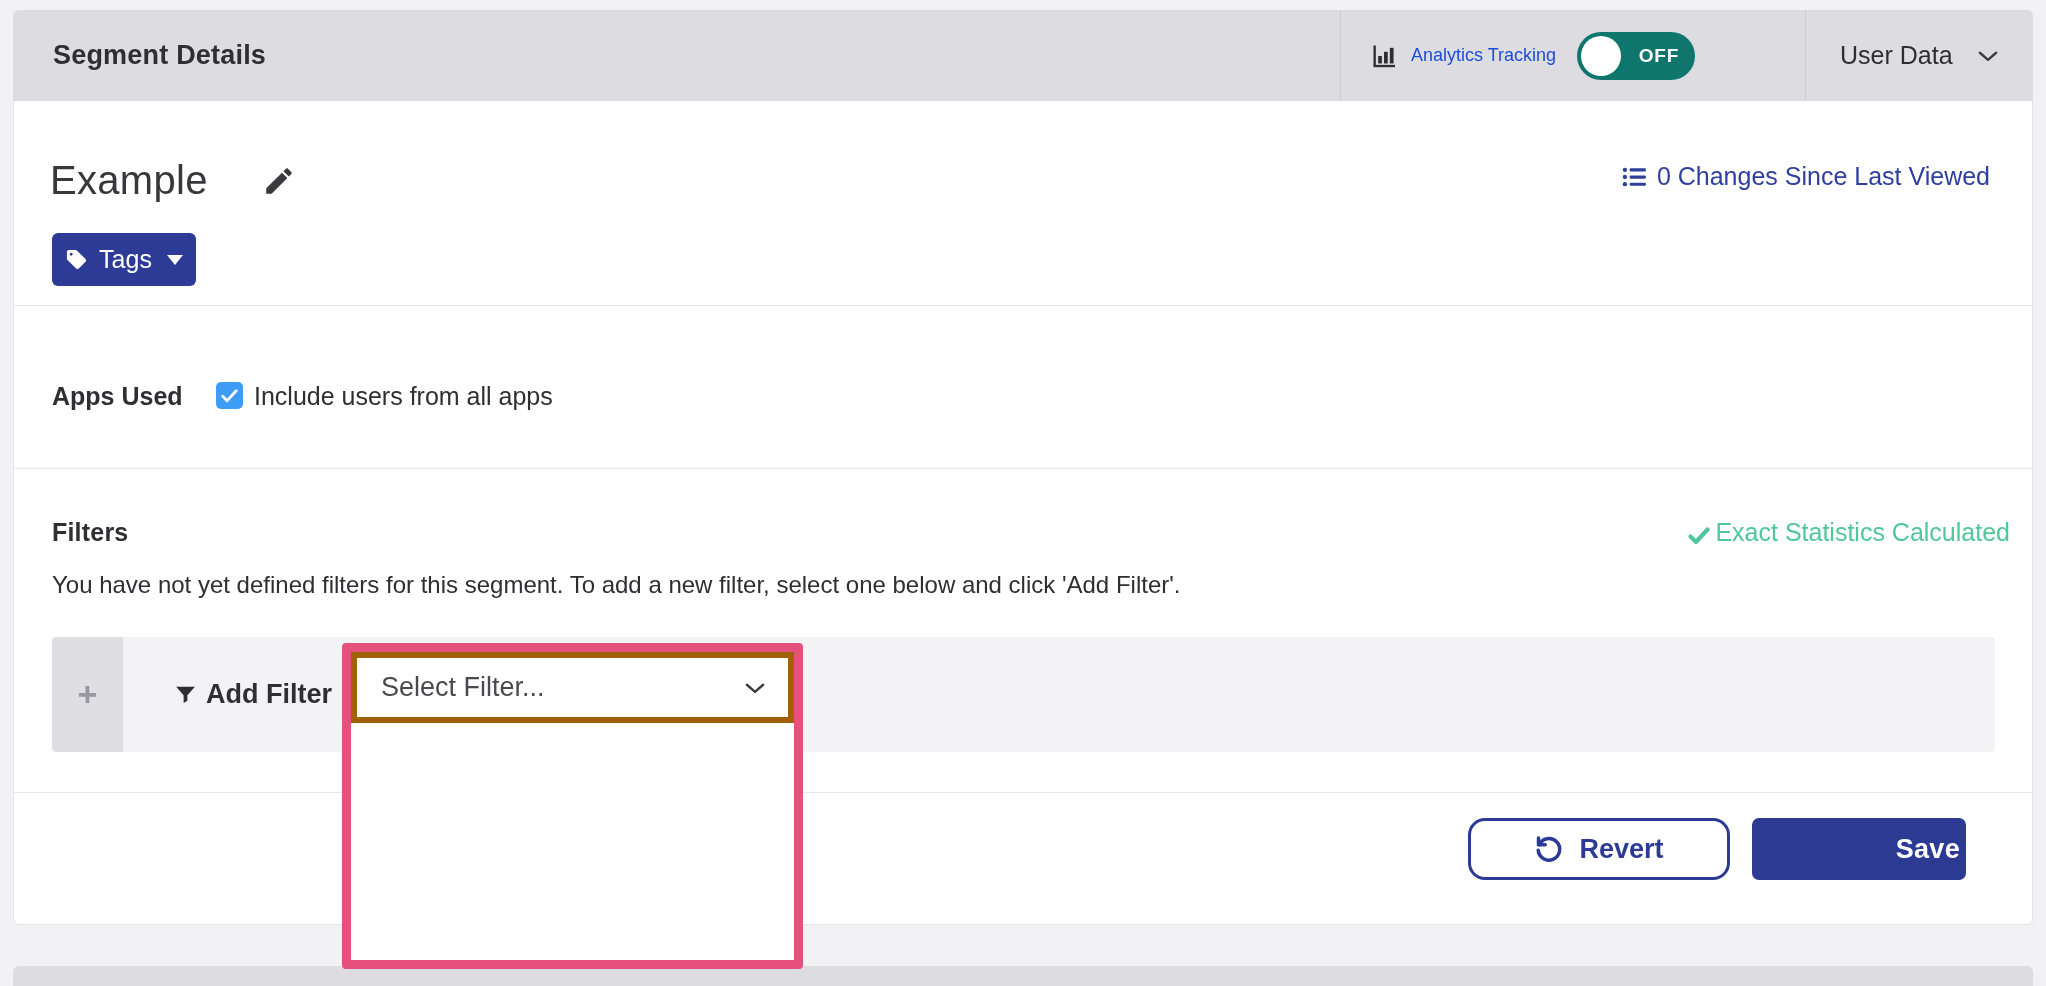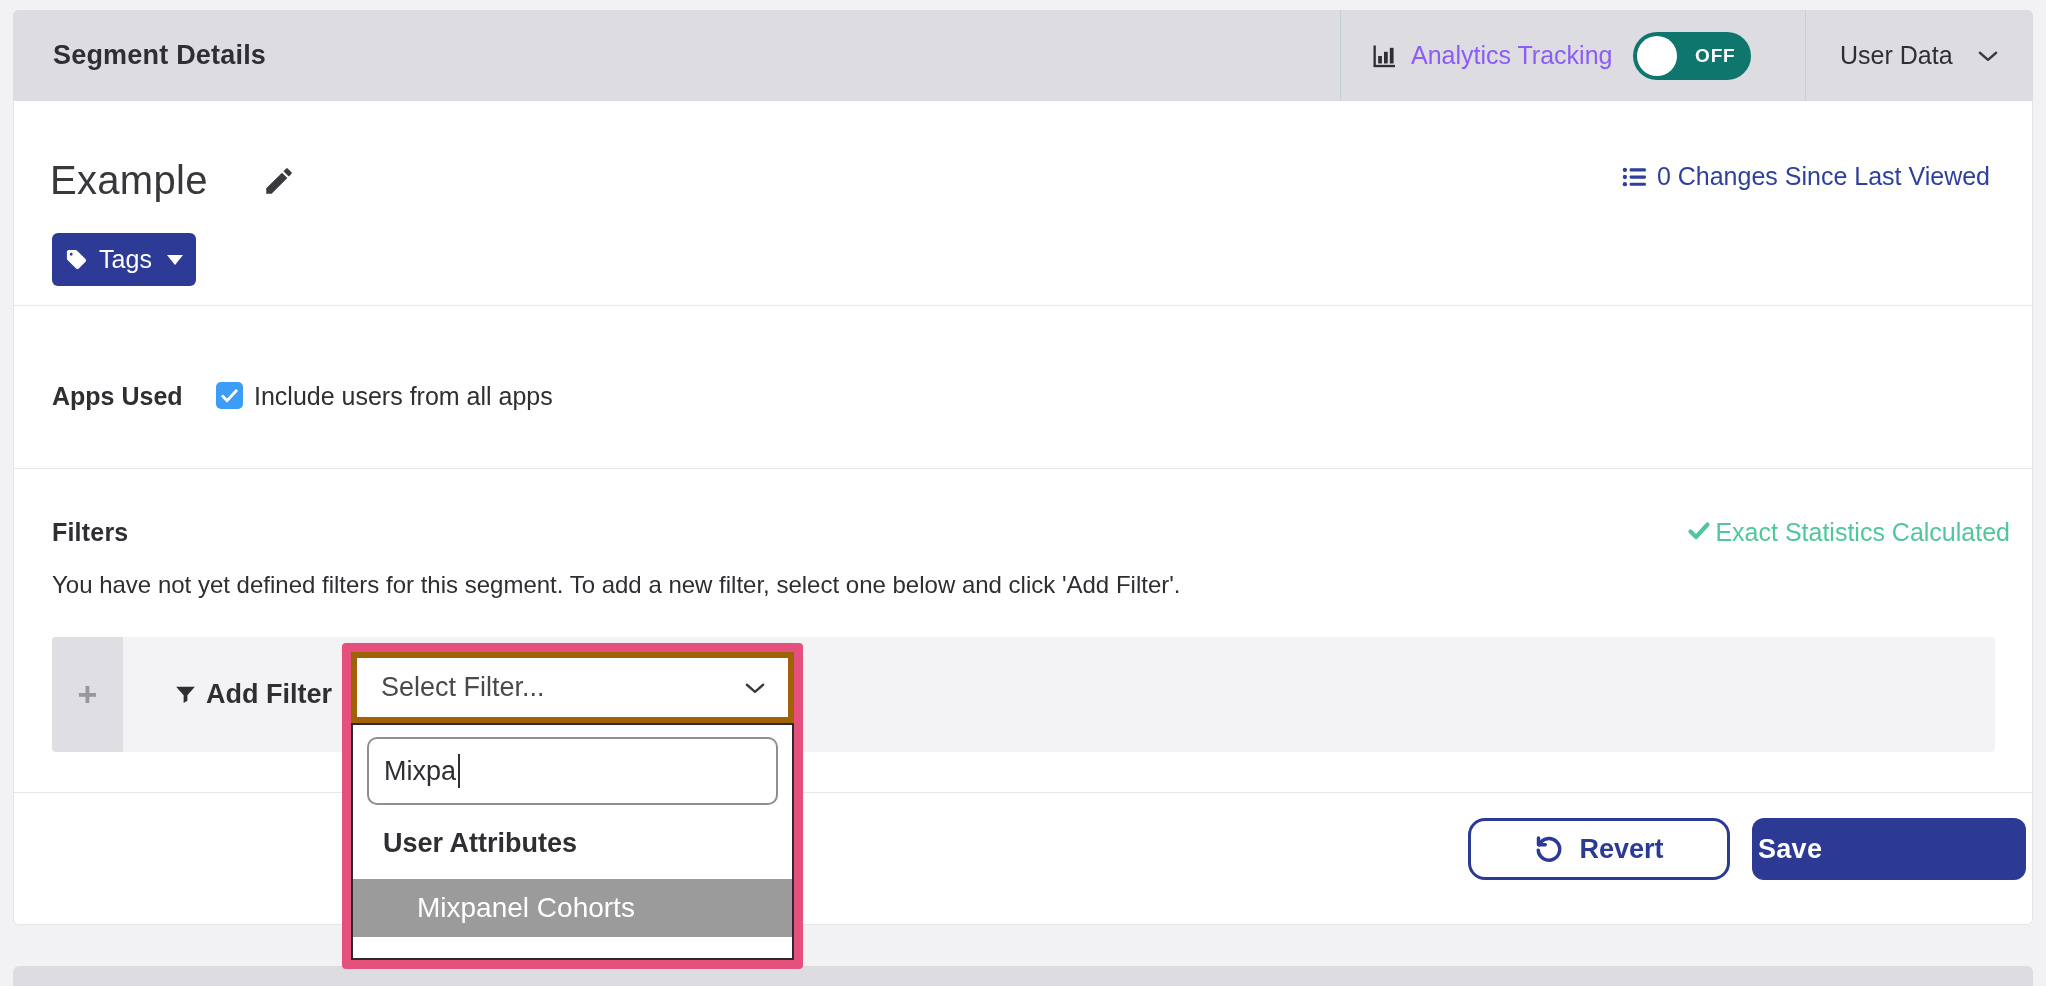--- a/index.html
+++ b/index.html
@@ -11,21 +11,21 @@
   
   .panel{position:absolute;left:13px;top:10px;width:2020px;height:915px;
     background:#ffffff;border:1px solid #e5e5e9;border-radius:6px;}
   .app-header{position:absolute;left:13px;top:10px;width:2020px;height:91px;
     background:#dcdce1;border-radius:6px 6px 0 0;}
   .header-title{position:absolute;left:53px;top:10px;height:91px;display:flex;align-items:center;
     font-size:27px;font-weight:bold;color:#2e2e33;letter-spacing:.2px;}
   .header-sep{position:absolute;top:10px;height:91px;width:1px;background:#c9ced2;}
   .sep-1{left:1340px;} .sep-2{left:1805px;}
   .analytics-block{position:absolute;left:1370px;top:10px;height:91px;display:flex;align-items:center;gap:13px;}
-  .analytics-label{font-size:25px;color:#8b5cf6;}
+  .analytics-label{font-size:18px;color:#1d4ed8;}
   .toggle{width:118px;height:48px;background:#0f766e;border-radius:24px;position:relative;
     display:flex;align-items:center;justify-content:flex-end;padding-right:16px;cursor:pointer;margin-left:8px;}
   .toggle-knob{position:absolute;left:4px;top:4px;width:40px;height:40px;border-radius:50%;background:#ffffff;}
   .toggle-label{color:#ffffff;font-size:19px;font-weight:bold;letter-spacing:.8px;}
   .userdata-block{position:absolute;left:1840px;top:10px;height:91px;display:flex;align-items:center;gap:22px;cursor:pointer;}
   .userdata-label{font-size:25px;color:#2e2e33;}
   .chev{width:26px;height:26px;display:inline-block;}
   
   .segment-name{position:absolute;left:50px;top:158px;font-size:40px;color:#38383c;letter-spacing:.3px;text-align:center;}
   .edit-icon{position:absolute;left:262px;top:164px;width:34px;height:34px;cursor:pointer;}
@@ -38,21 +38,21 @@
     border-top:10px solid #ffffff;margin-left:4px;}
   .divider{position:absolute;left:14px;width:2018px;height:1px;background:#e8e8eb;}
   .div-1{top:305px;} .div-2{top:468px;} .div-3{top:792px;}
   
   .apps-label{position:absolute;left:52px;top:383px;font-size:25px;font-weight:bold;line-height:27px;}
   .checkbox{position:absolute;left:216px;top:382px;width:27px;height:27px;border-radius:5px;
     background:#3d9df6;display:flex;align-items:center;justify-content:center;cursor:pointer;}
   .checkbox-label{position:absolute;left:254px;top:383px;font-size:25px;line-height:27px;color:#2e2e33;}
   
   .filters-heading{position:absolute;left:52px;top:518px;font-size:25px;font-weight:bold;letter-spacing:.2px;}
-  .filters-status{position:absolute;top:518px;right:36px;display:flex;align-items:flex-start;gap:4px;
+  .filters-status{position:absolute;top:518px;right:36px;display:flex;align-items:flex-end;gap:4px;
     color:#4fc79a;font-size:25px;}
   .filters-desc{position:absolute;left:52px;top:571px;font-size:24px;color:#2e2e33;}
   .add-filter-row{position:absolute;left:52px;top:637px;width:1943px;height:115px;display:flex;}
   .plus-cell{width:71px;height:115px;background:#dfdfe3;border-radius:4px 0 0 4px;
     display:flex;align-items:center;justify-content:center;cursor:pointer;
     font-size:34px;color:#97979d;font-weight:bold;}
   .row-rest{flex:1;background:#f3f3f5;border-radius:0 4px 4px 0;display:flex;align-items:center;padding-left:17px;}
   .add-filter-btn{display:flex;align-items:center;gap:8px;margin-left:33px;cursor:pointer;}
   .add-filter-label{font-size:27px;font-weight:bold;color:#2e2e33;}
   
@@ -68,22 +68,22 @@
   .search-text{font-size:27px;color:#2e2e33;}
   .text-cursor{display:inline-block;width:2px;height:34px;background:#2e2e33;margin-left:2px;vertical-align:middle;}
   .group-label{margin:23px 0 0 30px;font-size:27px;font-weight:bold;color:#2e2e33;}
   .option-row{margin-top:20px;height:58px;background:#9b9b9b;display:flex;align-items:center;
     padding-left:64px;color:#ffffff;font-size:28px;cursor:pointer;}
   
   .revert-btn{position:absolute;left:1468px;top:818px;width:262px;height:62px;background:#ffffff;
     border:3px solid #2b3a94;border-radius:17px;display:flex;align-items:center;justify-content:center;
     gap:15px;cursor:pointer;}
   .revert-label{color:#2b3a94;font-size:27px;font-weight:bold;}
-  .save-btn{position:absolute;left:1752px;top:818px;width:274px;height:62px;background:#2c3a94;
-    border:none;border-radius:12px;display:flex;align-items:center;justify-content:flex-start;cursor:pointer;}
+  .save-btn{position:absolute;left:1752px;top:818px;width:214px;height:62px;background:#2c3a94;
+    border:none;border-radius:7px;display:flex;align-items:center;justify-content:flex-end;cursor:pointer;}
   .save-label{color:#ffffff;font-size:27px;font-weight:bold;letter-spacing:.3px;}
   
   .bottom-bar{position:absolute;left:13px;top:966px;width:2020px;height:24px;
     background:#dcdce1;border-radius:6px 6px 0 0;z-index:5;}
   .icon{display:inline-block;line-height:0;}
 </style>
 </head>
 <body>
 
 <div class="stage">
@@ -197,30 +197,20 @@
 
   <div class="filter-popover">
     <div class="select-box">
       <span class="select-label">Select Filter...</span>
       <span class="icon chev">
         <svg width="26" height="26" viewBox="0 0 24 24" fill="none" stroke="#3a3a40" stroke-width="2.2" stroke-linecap="round" stroke-linejoin="round">
           <path d="M4.5 9l7.5 6.5L19.5 9"></path>
         </svg>
       </span>
     </div>
-    <div class="dropdown-panel">
-      <div class="search-box">
-        <span class="search-text">Mixpa</span>
-        <span class="text-cursor"></span>
-      </div>
-      <div class="group-label">User Attributes</div>
-      <div class="option-row">
-        <span>Mixpanel Cohorts</span>
-      </div>
-    </div>
   </div>
 
   <button class="revert-btn">
     <span class="icon">
       <svg width="30" height="30" viewBox="0 0 24 24" fill="none" stroke="#2b3a94" stroke-width="2.8" stroke-linecap="round" stroke-linejoin="round">
         <path d="M3.6 3.2v5.4h5.4"></path>
         <path d="M4.2 8.6A8.6 8.6 0 1 1 3.4 13"></path>
       </svg>
     </span>
     <span class="revert-label">Revert</span>

